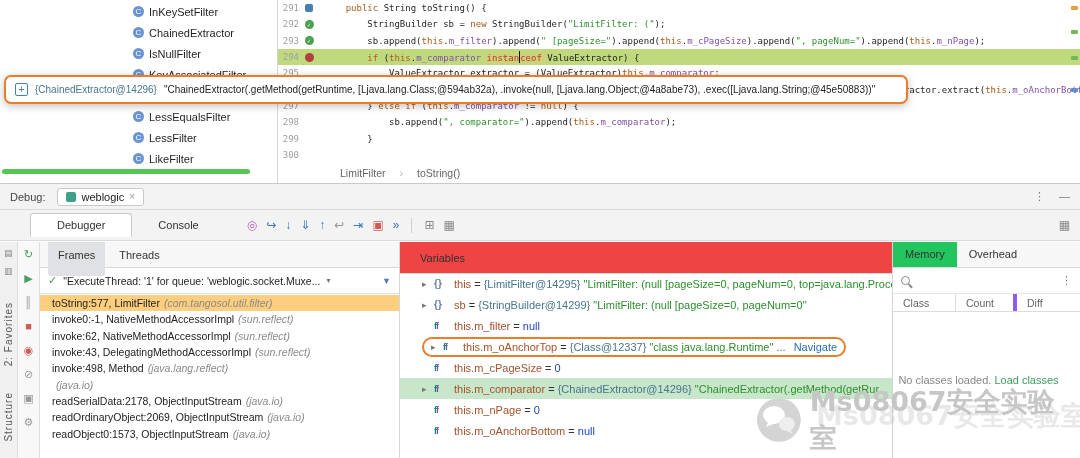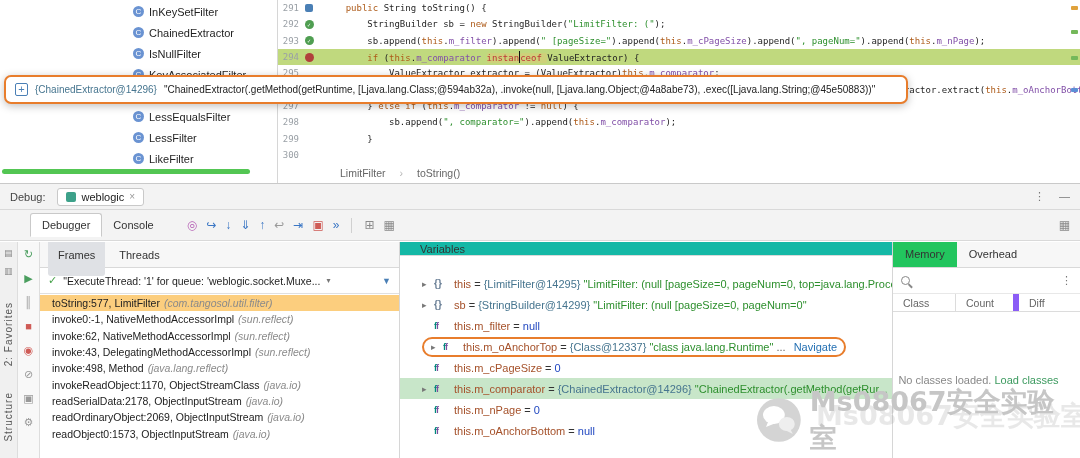--- a/index.html
+++ b/index.html
@@ -56,21 +56,21 @@
   .dbg-header{height:26px;background:#f3f3f3;border-bottom:1px solid #d9d9d9;display:flex;align-items:center;
     padding:0 10px;gap:12px;font-size:11px;color:#444;position:relative}
   .session-tab{display:flex;align-items:center;gap:5px;background:#fff;border:1px solid #c9c9c9;
     border-radius:3px;padding:2px 8px;color:#222}
   .session-ic{width:10px;height:10px;border-radius:2px;background:#3da18a;flex:none}
   .close-x{color:#999;font-size:10px}
   .hdr-right{position:absolute;right:10px;display:flex;gap:14px;color:#777;font-size:11px}
 
   .dbg-tabs{height:31px;background:#f3f3f3;border-bottom:1px solid #d9d9d9;display:flex;align-items:center;
     padding-left:30px;font-size:11px;position:relative}
-  .dtab{padding:5px 11px;color:#333}
+  .dtab{padding:5px 26px;color:#333}
   .dtab.sel{background:#fff;border:1px solid #c9c9c9;border-bottom:1px solid #fff;border-radius:3px 3px 0 0}
   .tbicons{display:flex;align-items:center;gap:9px;margin-left:22px}
   .tbicon{font-size:12px;line-height:12px}
   .tbsep{width:1px;height:15px;background:#d0d0d0;margin:0 3px}
   .tabs-right{position:absolute;right:10px;color:#8a8a8a;font-size:12px}
 
   .dbg-content{position:absolute;left:0;top:58px;right:0;bottom:0;display:flex}
   .tw-bar{width:18px;background:#f0f0f0;border-right:1px solid #ddd;position:relative;flex:none}
   .twicon{position:absolute;left:4px;font-size:9px;color:#888}
   .vlabel{position:absolute;left:3px;writing-mode:vertical-rl;transform:rotate(180deg);
@@ -90,21 +90,21 @@
   .thread-text{white-space:nowrap;overflow:hidden;max-width:290px}
   .dd{color:#777;font-size:8px}
   .funnel{position:absolute;right:8px;color:#4a7fb5;font-size:9px}
   .frame-list{flex:1;overflow:hidden;font-size:10.5px;padding-top:1px}
   .frame-row{height:16.3px;display:flex;align-items:center;padding-left:12px;white-space:nowrap;overflow:hidden}
   .frame-row.sel{background:#fcce7e}
   .fmain{color:#222}
   .fpkg{color:#8a8a8a;font-style:italic;margin-left:4px}
 
   .vars{flex:1;border-right:1px solid #d6d6d6;position:relative;overflow:hidden}
-  .vars-header{height:14px;display:flex;align-items:center;padding-left:20px;background:#14b8a6;
+  .vars-header{height:32px;display:flex;align-items:center;padding-left:20px;background:#ef4444;
     border-bottom:1px solid #d9d9d9;font-size:11px;color:#333}
   .var-rows{position:absolute;left:0;top:31px;right:0;bottom:0;overflow:hidden}
   .var-row{height:21px;display:flex;align-items:center;padding-left:22px;font-size:11px;
     white-space:nowrap;overflow:hidden}
   .var-row.vsel{background:#c8e6c9}
   .chev{width:12px;color:#777;font-size:9px;flex:none}
   .vicon{width:20px;flex:none;font-weight:bold;font-size:10px}
   .vicon .f1{color:#00897b;font-size:9px;font-weight:bold}
   .vicon .f2{color:#7b4fa0;font-size:9px;font-weight:bold;margin-left:-1px}
   .vicon.obj{color:#6a7f96}
@@ -127,21 +127,21 @@
   .msearch{height:26px;display:flex;align-items:center;padding:0 8px;border-bottom:1px solid #e8e8e8;flex:none}
   .search-icon{width:9px;height:9px;border:1.5px solid #888;border-radius:50%;position:relative}
   .search-icon::after{content:"";position:absolute;width:5px;height:1.5px;background:#888;
     transform:rotate(45deg);right:-4px;bottom:-2px}
   .kebab{margin-left:auto;color:#777;font-size:11px}
   .mcols{height:18px;display:flex;align-items:stretch;font-size:10.5px;color:#666;
     border-bottom:1px solid #dcdcdc;flex:none}
   .mcol{display:flex;align-items:center;padding-left:10px}
   .mcol.c0{width:62px}
   .mcol.c1{width:58px;border-left:1px solid #dcdcdc}
-  .mcol.c2{flex:1;border-left:6px solid #8b5cf6}
+  .mcol.c2{flex:1;border-left:4px solid #8b5cf6}
   .mempty{position:absolute;left:0;right:16px;top:132px;text-align:center;font-size:11px;color:#888}
   .loadlink{color:#3c9a5f}
 
   
   .wm{position:absolute;left:756px;top:384px;display:flex;align-items:center;gap:8px;z-index:80;
     pointer-events:none;color:#c6c6c6;font-size:27px;font-weight:bold;font-family:"DejaVu Sans",sans-serif}
   .wm-echo{position:absolute;left:816px;top:398px;z-index:79;pointer-events:none;color:#9a9a9a;
     opacity:.22;font-size:27px;font-weight:bold;font-family:"DejaVu Sans",sans-serif;white-space:nowrap}
 </style>
 </head>
@@ -346,21 +346,20 @@
             </div>
             <div class="frame-row">
               <span class="fmain">invoke:43, DelegatingMethodAccessorImpl</span>
               <span class="fpkg">(sun.reflect)</span>
             </div>
             <div class="frame-row">
               <span class="fmain">invoke:498, Method</span>
               <span class="fpkg">(java.lang.reflect)</span>
             </div>
             <div class="frame-row">
-              <span class="fmain">invokeReadObject:1170, ObjectStreamClass</span>
               <span class="fpkg">(java.io)</span>
             </div>
             <div class="frame-row">
               <span class="fmain">readSerialData:2178, ObjectInputStream</span>
               <span class="fpkg">(java.io)</span>
             </div>
             <div class="frame-row">
               <span class="fmain">readOrdinaryObject:2069, ObjectInputStream</span>
               <span class="fpkg">(java.io)</span>
             </div>

